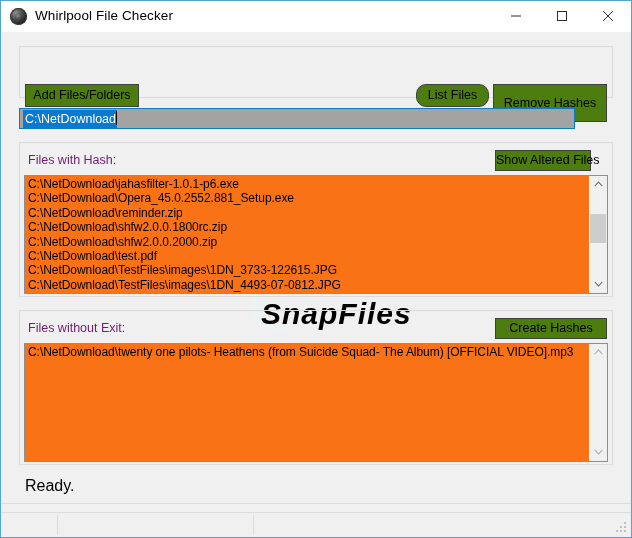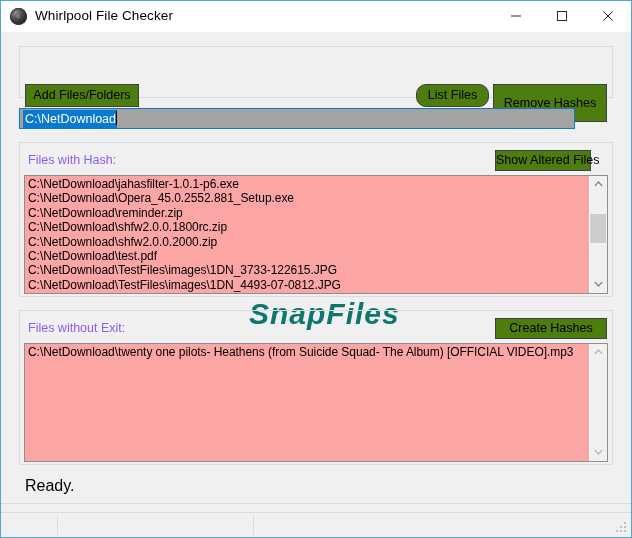--- a/index.html
+++ b/index.html
@@ -134,30 +134,30 @@
   
   .groupbox {
     position: absolute;
     box-sizing: border-box;
     border: 1px solid #dcdcdc;
     background: transparent;
   }
   .group-label {
     position: absolute;
     font-size: 12.5px;
-    color: #8b5cf6;
+    color: #701a75;
     background: transparent;
     white-space: nowrap;
   }
 
   
   .listbox {
     position: absolute;
     box-sizing: border-box;
-    background: #fca5a5;
+    background: #f97316;
     border: 1px solid #8e8e8e;
     overflow: hidden;
   }
   .list-inner {
     position: absolute;
     left: 0; top: 0; right: 17px; bottom: 0;
     overflow: hidden;
     padding: 1px 0 0 3px;
   }
   .list-row {
@@ -237,26 +237,26 @@
   
   #watermark {
     position: absolute;
     left: 248px; top: 253px;
     width: 230px; height: 48px;
     pointer-events: none;
     user-select: none;
   }
   #watermark .wm-text {
     position: absolute;
-    left: 0; top: 12px;
+    left: 12px; top: 12px;
     font-family: "Liberation Sans", sans-serif;
     font-size: 30px;
     font-weight: bold;
     font-style: italic;
-    color: #0f766e;
+    color: #000000;
     letter-spacing: 1px;
     white-space: nowrap;
   }
   #watermark .wm-swirl {
     position: absolute;
     left: 2px; top: -8px;
     width: 46px; height: 44px;
     border: 6px solid #edf2f5;
     border-radius: 50%;
     border-right-color: transparent;

